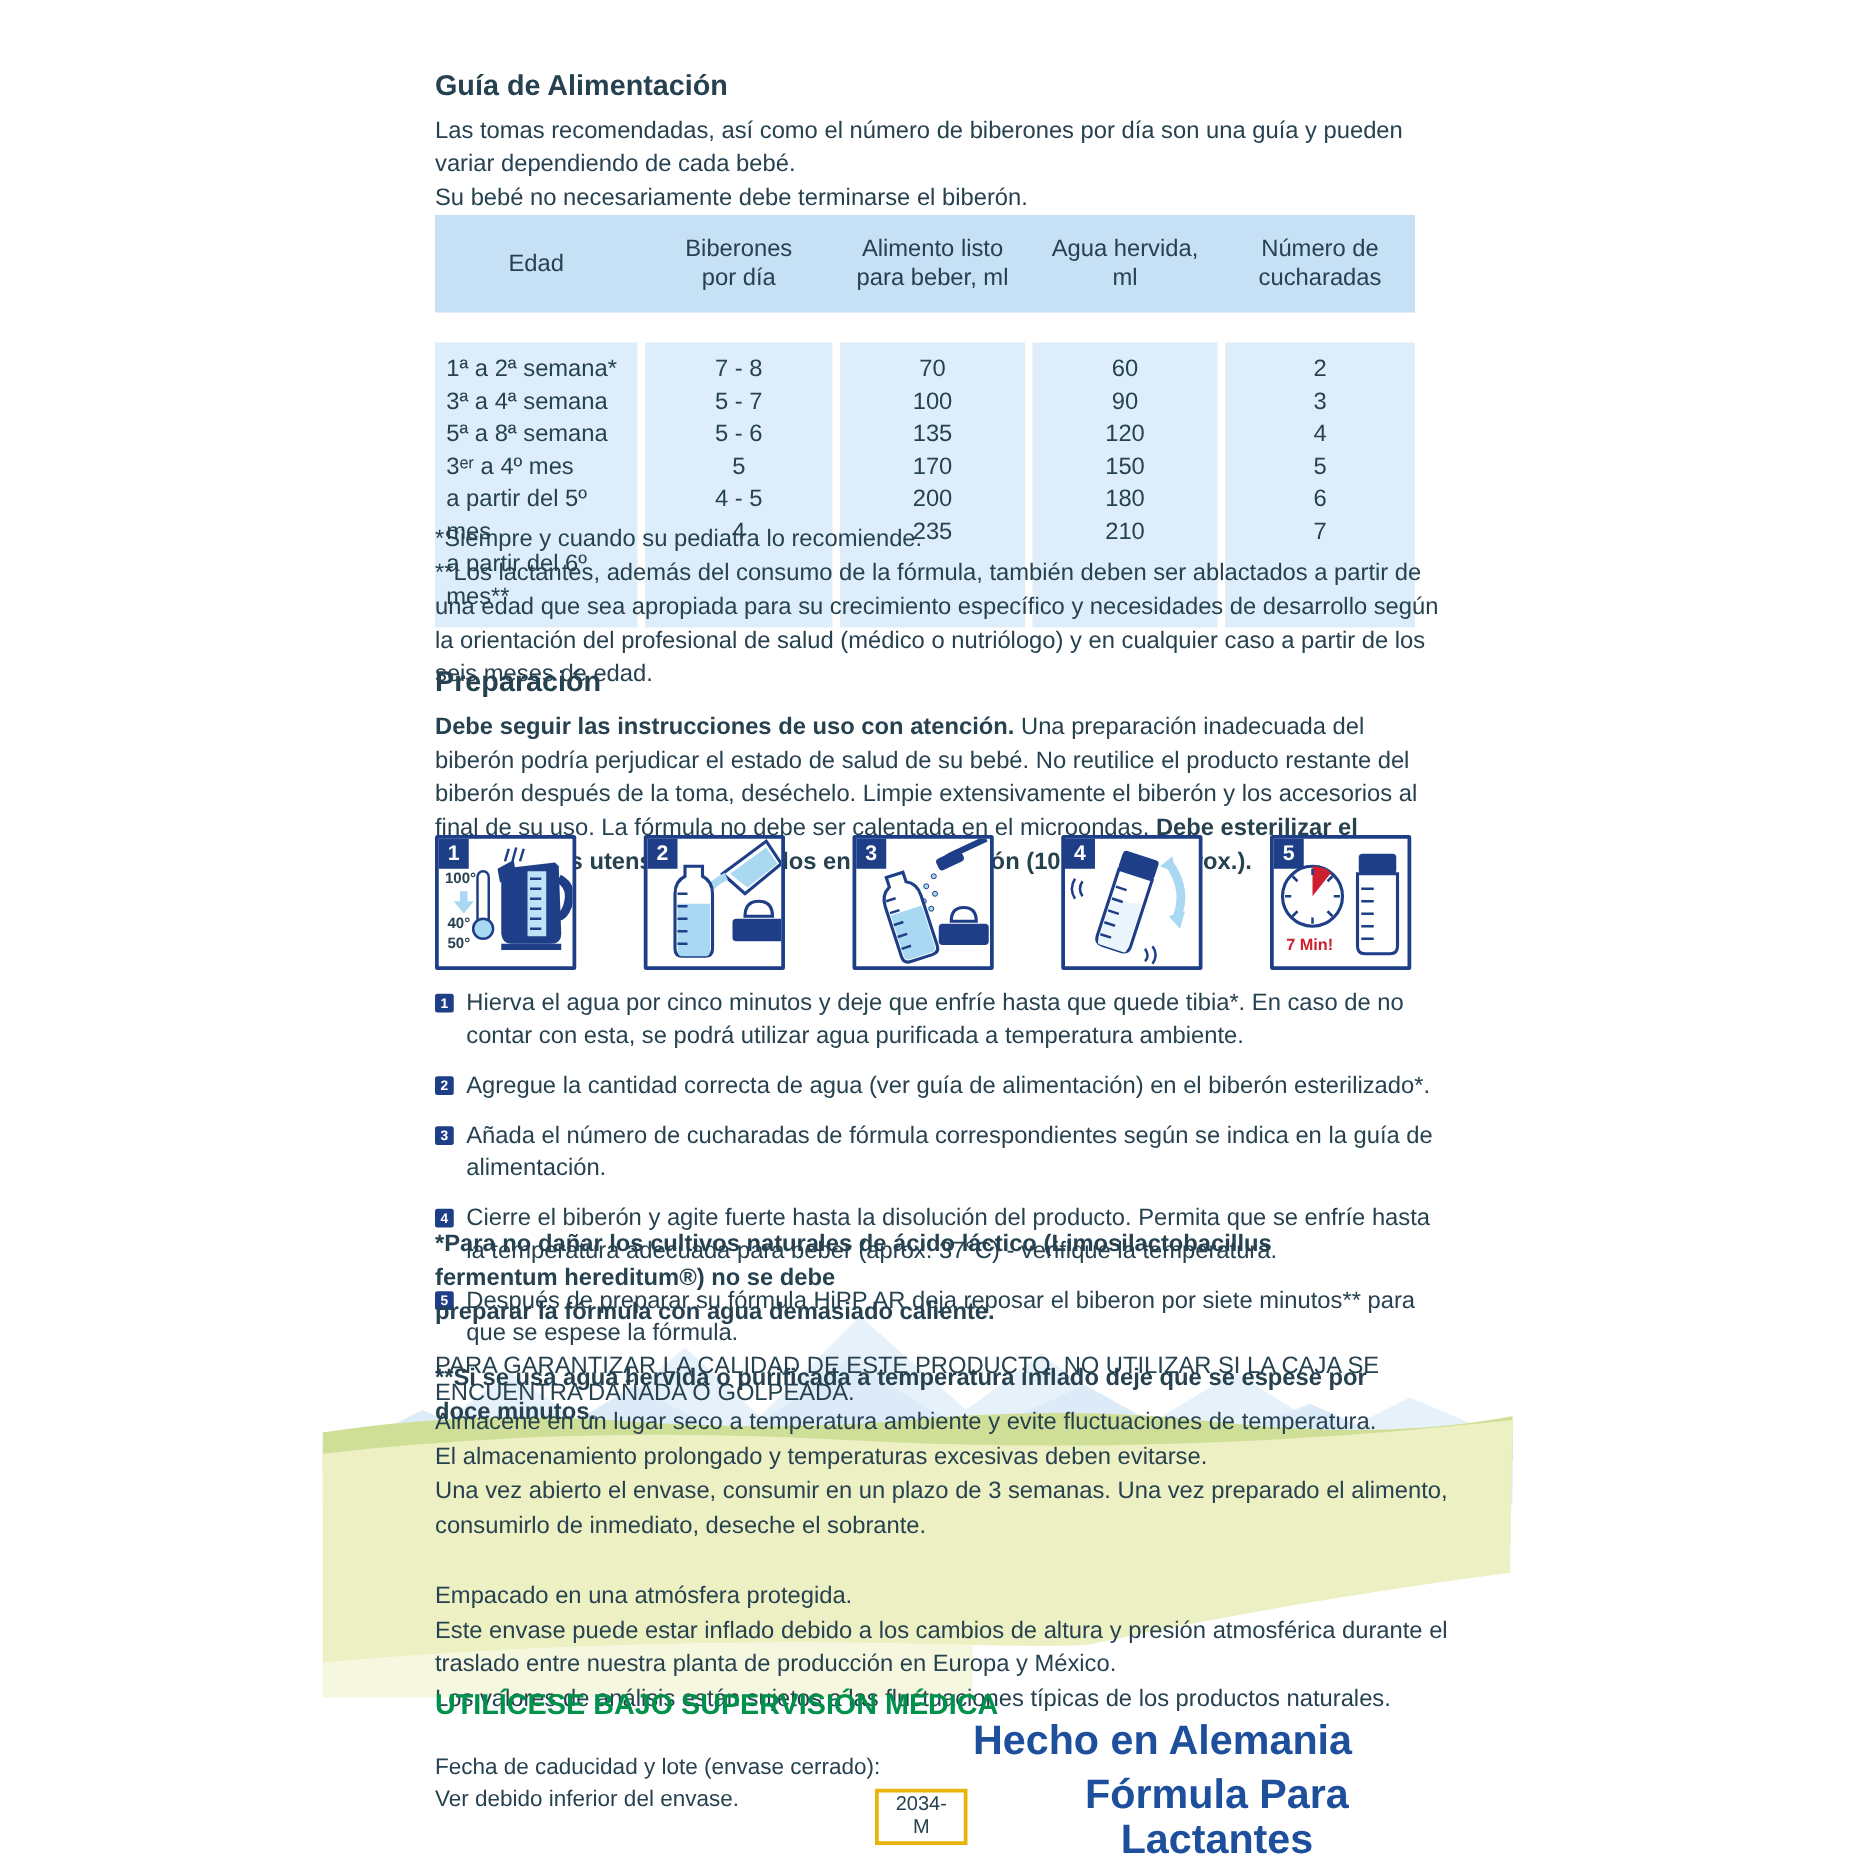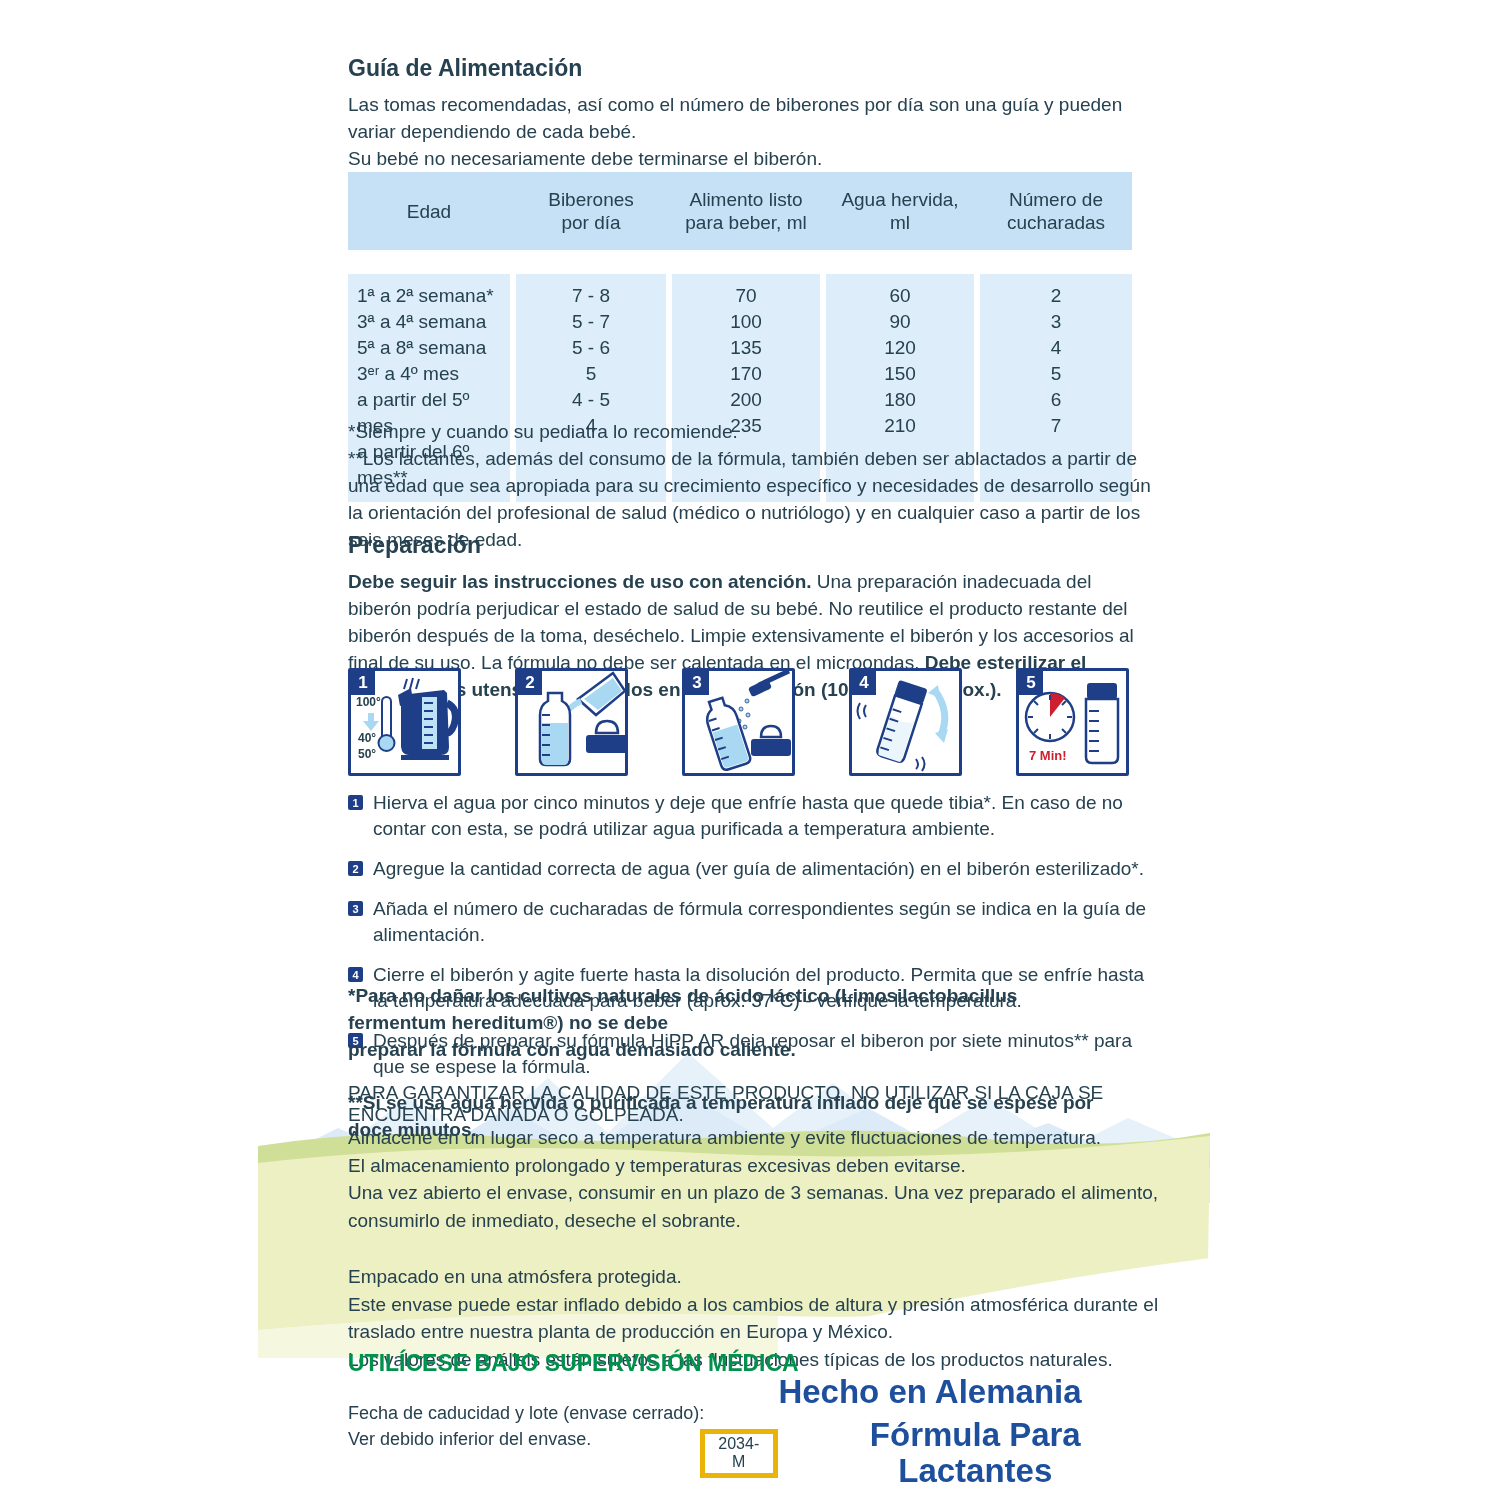--- a/index.html
+++ b/index.html
@@ -64,21 +64,21 @@
   #sec-fn2 p { font-weight:bold; font-size:19px; line-height:27px; }
   #sec-fn2 .fn-b { margin-top:26px; }
   #sec-quality { left:348px; top:1082px; width:820px; font-size:19px; }
   #sec-storage { left:348px; top:1124px; width:812px; font-size:19px; line-height:27.5px; }
   #sec-storage .blk-b { margin-top:29px; }
   #sec-medical { left:348px; top:1350px; font-size:23px; font-weight:bold; color:#00914b; }
   #sec-expiry { left:348px; top:1400px; font-size:18px; line-height:26px; }
   #sec-origin { left:700px; top:1374px; width:460px; text-align:center; }
   .made-in { font-size:33px; font-weight:bold; color:#1d4f9c; line-height:36px; }
   .origin-row { display:flex; justify-content:flex-end; align-items:center; gap:13px; margin-top:7px; }
-  .lot-box { border:5px solid #eab308; font-size:16px; padding:1px 7px 2px 7px; color:#26414f; }
+  .lot-box { border:3px solid #eab308; font-size:16px; padding:1px 7px 2px 7px; color:#26414f; }
   .product-type { font-size:33px; font-weight:bold; color:#1d4f9c; line-height:36px; }
 
   
   #bg-art { position:absolute; left:258px; top:1028px; width:990px; height:330px; z-index:1; }
 </style>
 </head>
 <body>
 
 <svg id="bg-art" viewBox="0 0 990 330" preserveAspectRatio="none" aria-hidden="true">
   <path d="M70 130 L150 70 L215 115 L290 50 L350 105 L430 25 L515 100 L575 55 L655 115 L730 70 L810 120 L870 90 L952 125 L952 160 L70 160 Z" fill="#e7f1fa"></path>

